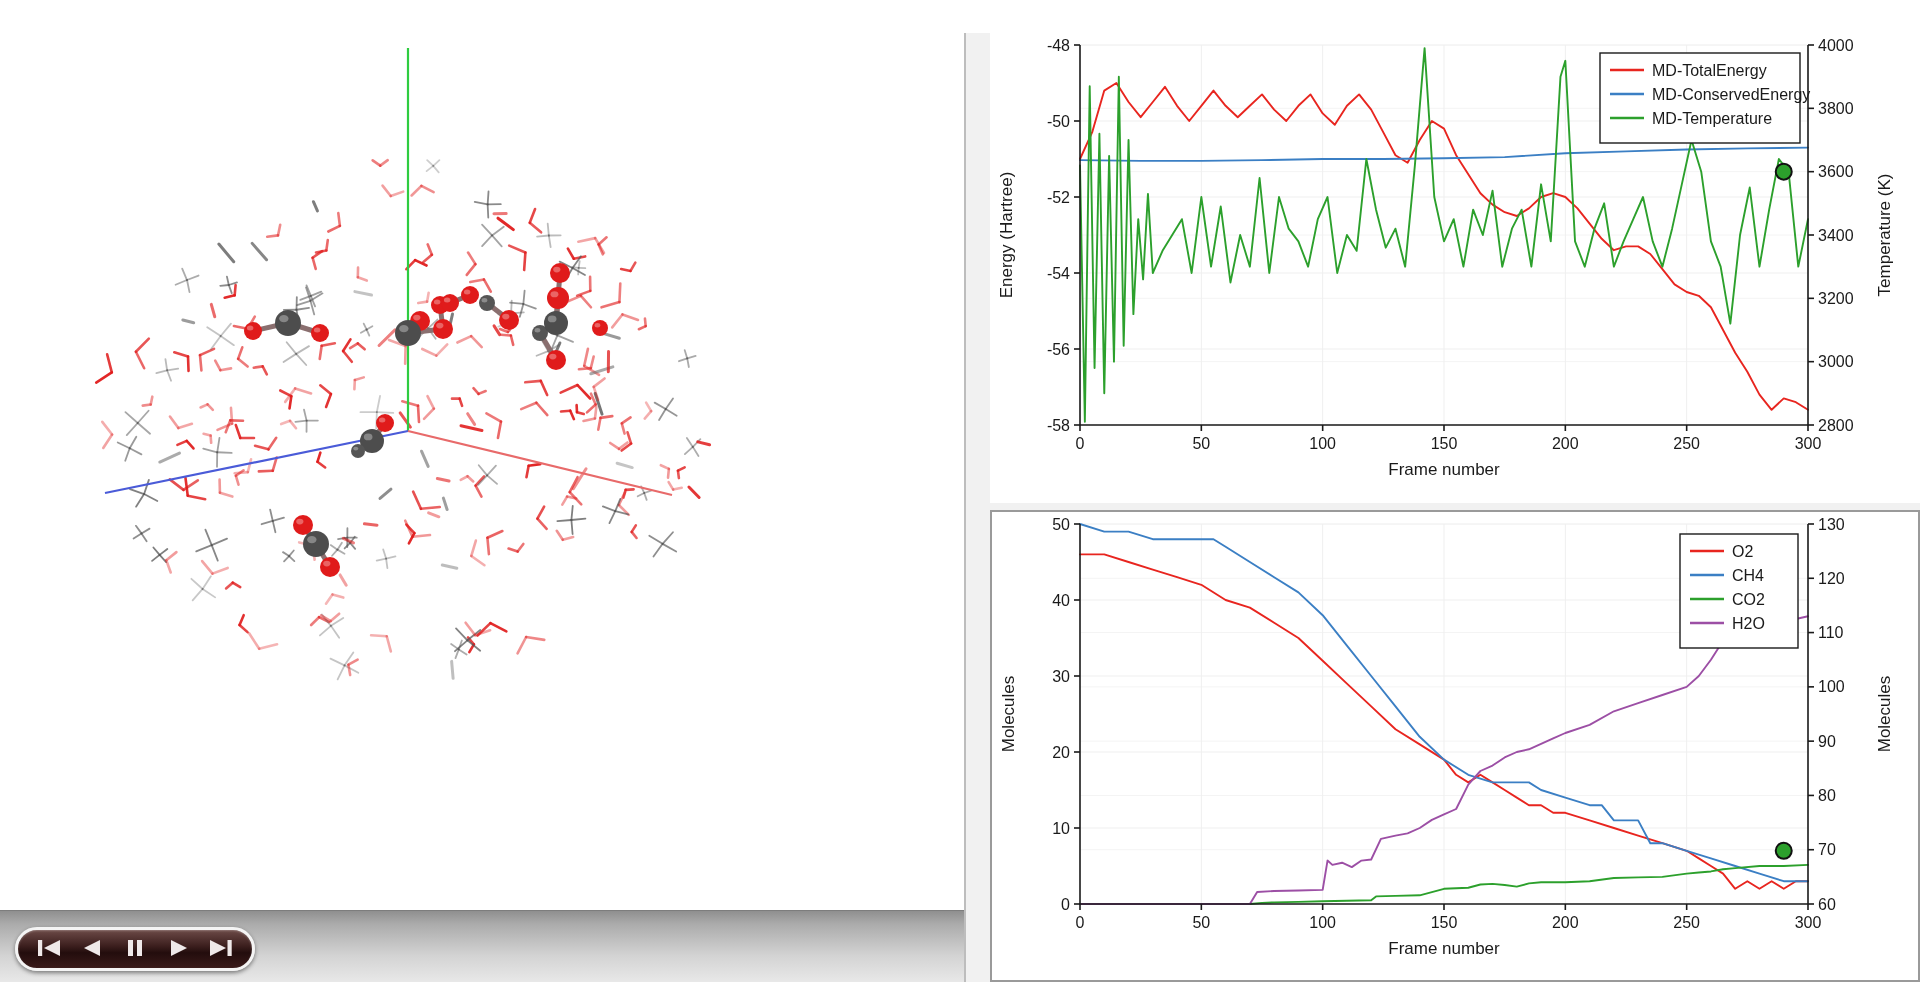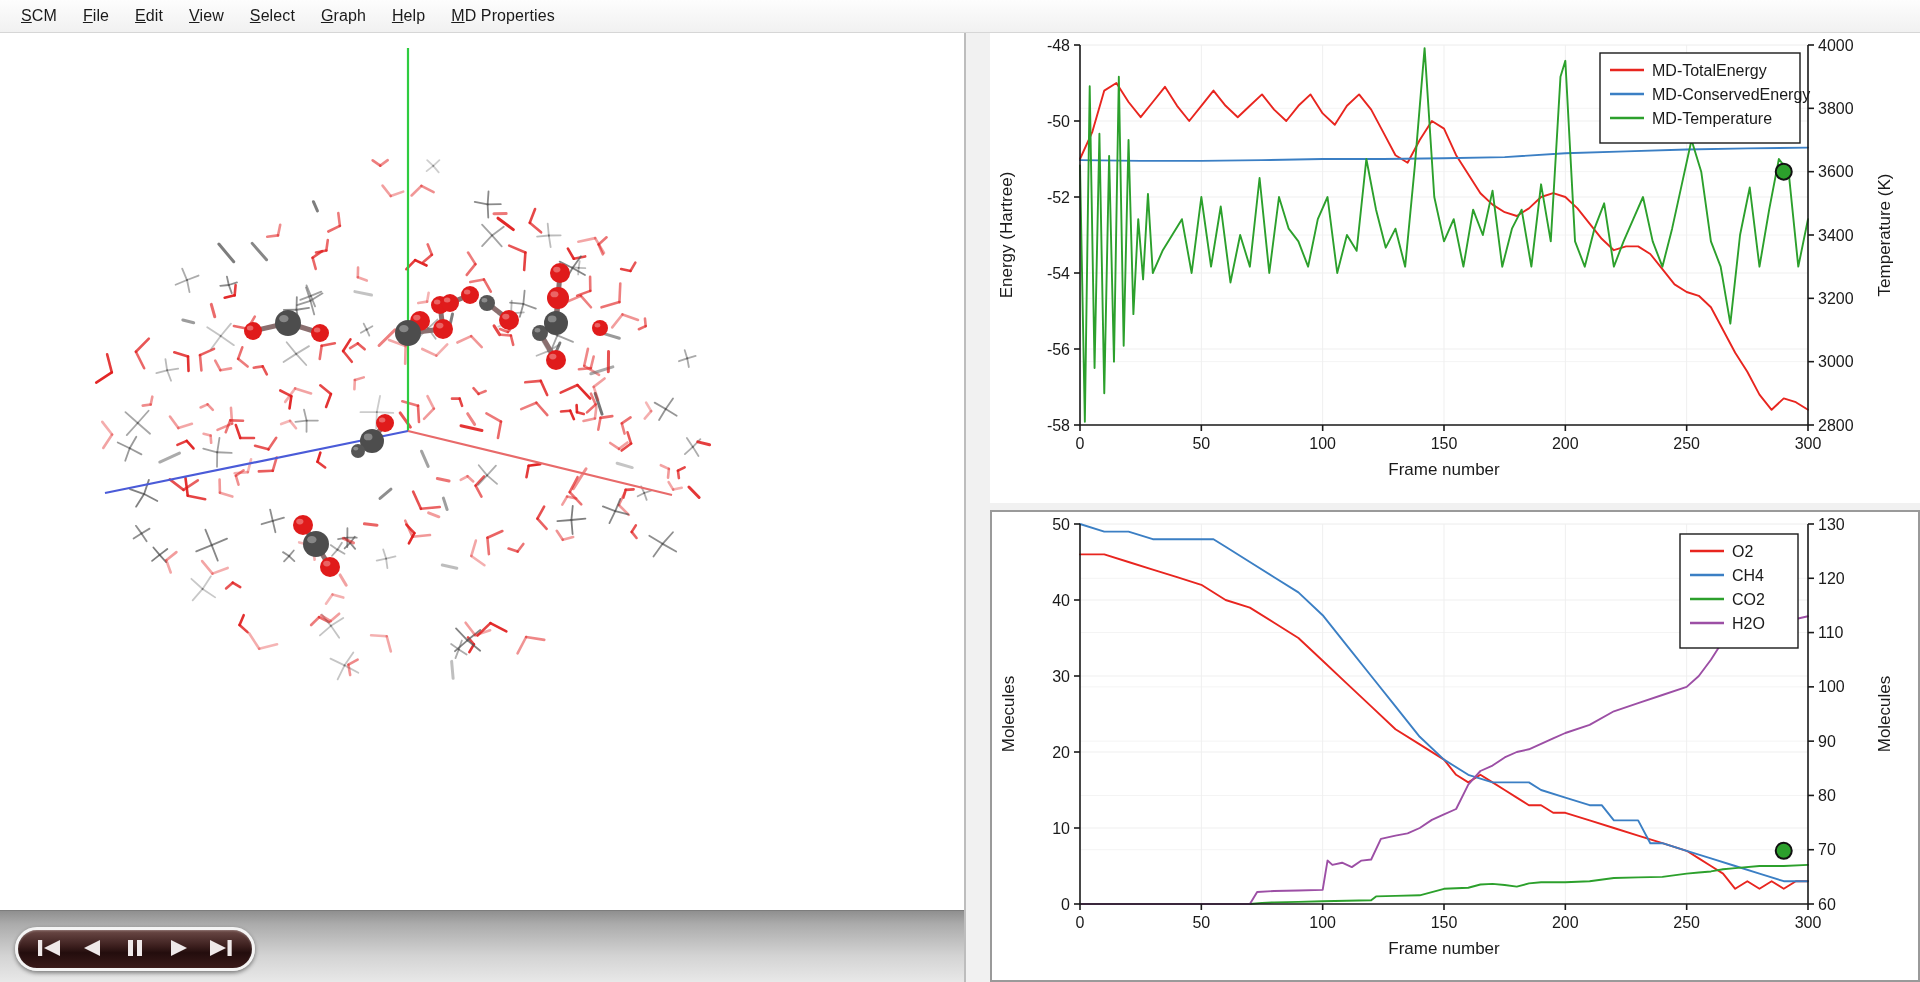--- a/index.html
+++ b/index.html
@@ -72,30 +72,20 @@
   
   .vline-sep{
     position:absolute;left:964px;top:33px;width:2px;height:949px;background:#bdbdbd;
   }
 </style>
 </head>
 <body>
 
 <div class="app">
 
-  <div class="menubar" id="menubar">
-      <div class="menuitem"><u>S</u>CM</div>
-      <div class="menuitem"><u>F</u>ile</div>
-      <div class="menuitem"><u>E</u>dit</div>
-      <div class="menuitem"><u>V</u>iew</div>
-      <div class="menuitem"><u>S</u>elect</div>
-      <div class="menuitem"><u>G</u>raph</div>
-      <div class="menuitem"><u>H</u>elp</div>
-      <div class="menuitem"><u>M</u>D Properties</div>
-    </div>
 
   <div class="viewer-pane">
     <svg class="mol-canvas" viewBox="0 0 965 877">
       <rect x="0" y="0" width="965" height="877" fill="#ffffff"></rect>
       <g id="mol-sticks">
           <line x1="313.40558680921157" y1="168.6956392285844" x2="317.4353796352932" y2="177.83949583322578" stroke="#6a6a6a" stroke-width="3" stroke-opacity="0.8614079954621419" stroke-linecap="round"></line>
           <line x1="217.2273149430326" y1="419.27043210207705" x2="219.4618521347213" y2="404.98537441076803" stroke="#555555" stroke-width="1.8" stroke-opacity="0.548039856081847" stroke-linecap="round"></line>
           <line x1="217.2273149430326" y1="419.27043210207705" x2="231.6726735902331" y2="419.89304213959394" stroke="#555555" stroke-width="1.8" stroke-opacity="0.548039856081847" stroke-linecap="round"></line>
           <line x1="217.2273149430326" y1="419.27043210207705" x2="217.0196829166528" y2="433.7277111907122" stroke="#555555" stroke-width="1.8" stroke-opacity="0.548039856081847" stroke-linecap="round"></line>
           <line x1="217.2273149430326" y1="419.27043210207705" x2="203.25203053240006" y2="415.5626759953466" stroke="#555555" stroke-width="1.8" stroke-opacity="0.548039856081847" stroke-linecap="round"></line>

